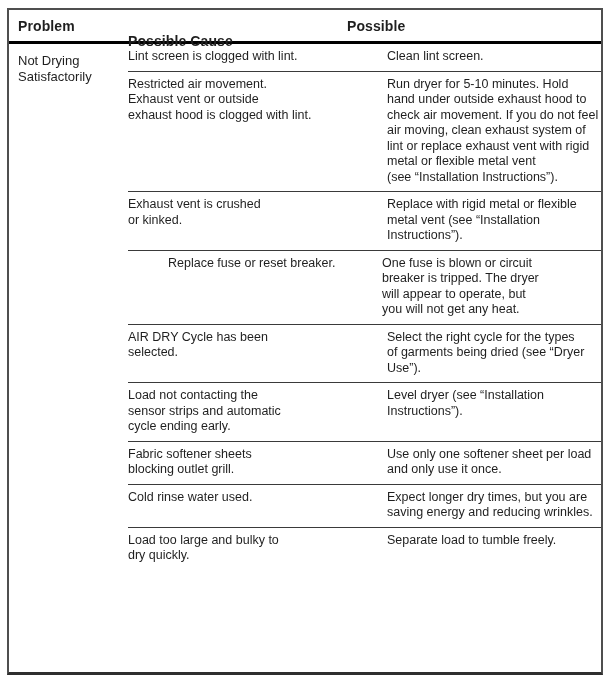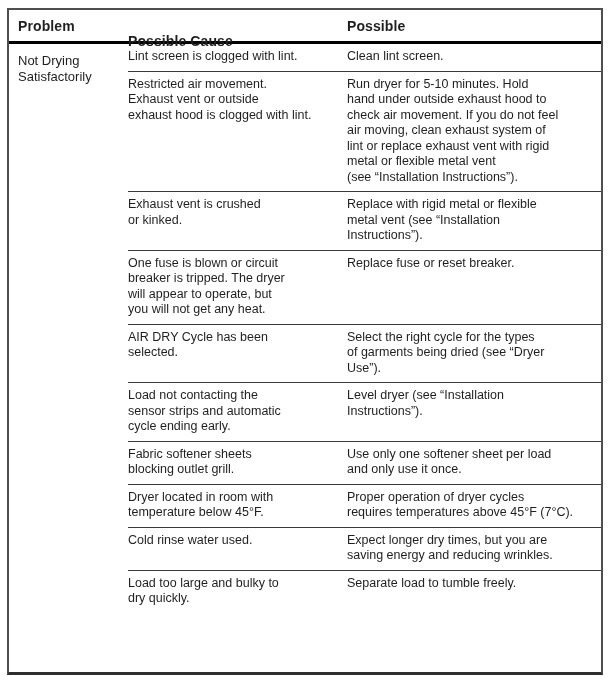--- a/index.html
+++ b/index.html
@@ -93,20 +93,21 @@
     box-sizing: border-box;
   }
   .cell-cause {
     width: 219px;
     padding-right: 8px;
     flex: 0 0 auto;
   }
   .cell-solution {
     flex: 1;
     padding-right: 1px;
+    margin-left: 40px;
   }
 </style>
 </head>
 <body>
 
 <div class="page">
   <div class="table">
 
     <div class="thead">
       <div class="hcell-problem">Problem</div>
@@ -140,25 +141,25 @@
 
         <div class="row">
           <div class="cell cell-cause">Exhaust vent is crushed
 or kinked.</div>
           <div class="cell cell-solution">Replace with rigid metal or flexible
 metal vent (see “Installation
 Instructions”).</div>
         </div>
 
         <div class="row">
+          <div class="cell cell-solution">Replace fuse or reset breaker.</div>
           <div class="cell cell-cause">One fuse is blown or circuit
 breaker is tripped. The dryer
 will appear to operate, but
 you will not get any heat.</div>
-          <div class="cell cell-solution">Replace fuse or reset breaker.</div>
         </div>
 
         <div class="row">
           <div class="cell cell-cause">AIR DRY Cycle has been
 selected.</div>
           <div class="cell cell-solution">Select the right cycle for the types
 of garments being dried (see “Dryer
 Use”).</div>
         </div>
 
@@ -170,26 +171,20 @@
 Instructions”).</div>
         </div>
 
         <div class="row">
           <div class="cell cell-cause">Fabric softener sheets
 blocking outlet grill.</div>
           <div class="cell cell-solution">Use only one softener sheet per load
 and only use it once.</div>
         </div>
 
-        <div class="row">
-          <div class="cell cell-cause">Dryer located in room with
-temperature below 45°F.</div>
-          <div class="cell cell-solution">Proper operation of dryer cycles
-requires temperatures above 45°F (7°C).</div>
-        </div>
 
 
         <div class="row">
           <div class="cell cell-cause">Cold rinse water used.</div>
           <div class="cell cell-solution">Expect longer dry times, but you are
 saving energy and reducing wrinkles.</div>
         </div>
 
         <div class="row">
           <div class="cell cell-cause">Load too large and bulky to

